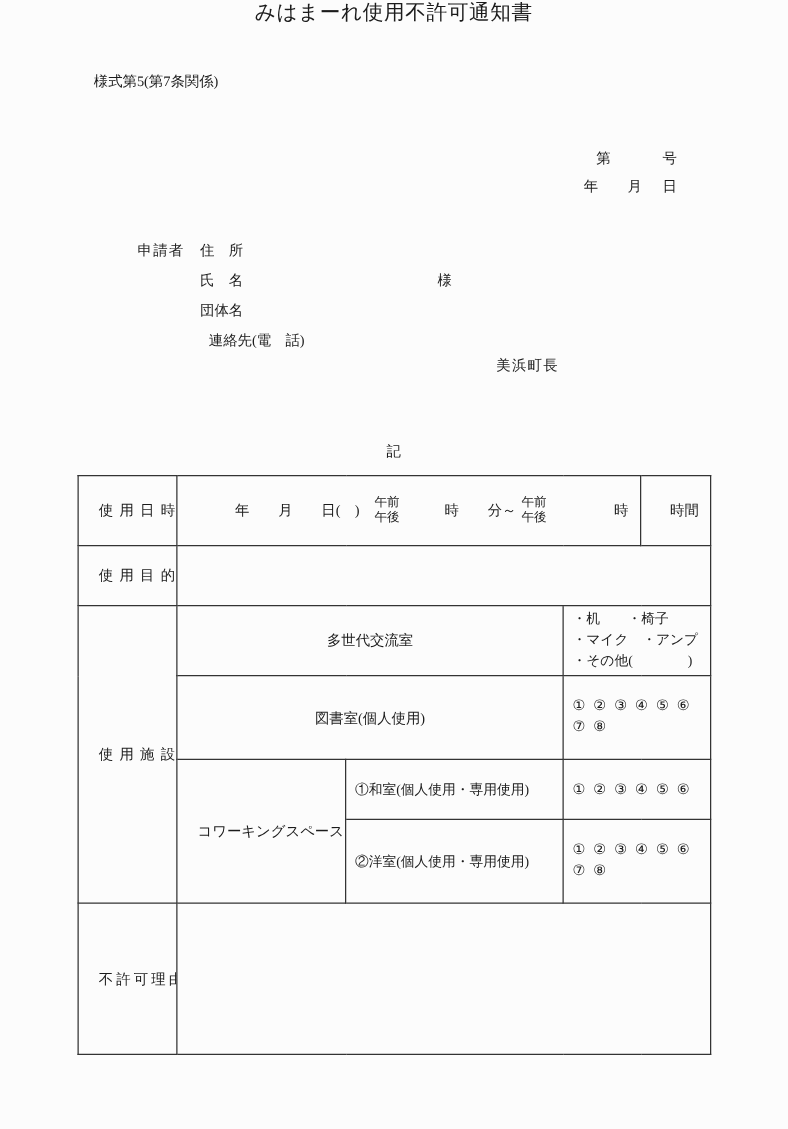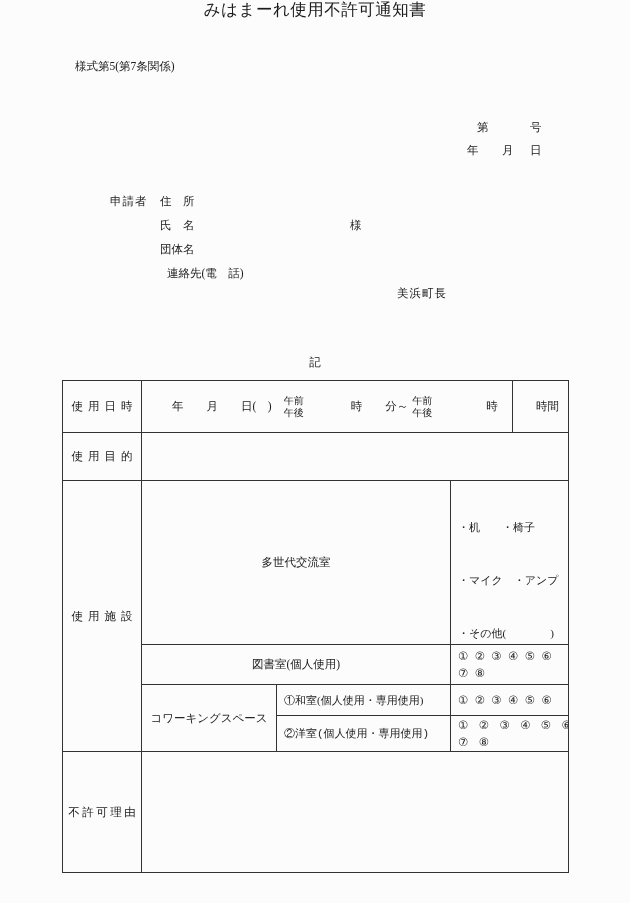--- a/index.html
+++ b/index.html
@@ -42,57 +42,57 @@
 
   table.main-table {
     position: absolute;
     left: 62px; top: 380px;
     width: 506px;
     border-collapse: collapse;
     table-layout: fixed;
   }
   .main-table td {
     border: 1px solid #333;
-    padding: 0;
+    padding: 16px;
     font-size: 11.5px;
     vertical-align: middle;
     overflow: hidden;
   }
   td.label { text-align: center; }
   td.label .lbl4 { letter-spacing: 5px; margin-right: -5px; white-space: pre; }
   td.label .lbl5 { letter-spacing: 2.5px; margin-right: -2.5px; white-space: pre; }
   .r1 { height: 52px; }
   .r2 { height: 48px; }
   .r3 { height: 56px; }
   .r4 { height: 40px; }
   .r5 { height: 31px; }
-  .r6 { height: 36px; font-family: Liberation Mono, monospace; }
+  .r6 { height: 36px; }
   .r7 { height: 121px; }
   .dt-flex {
     display: flex;
     align-items: center;
     padding-left: 30px;
     white-space: pre;
   }
   .stack {
     display: inline-flex;
     flex-direction: column;
     font-size: 10px;
     line-height: 11.5px;
     text-align: center;
     white-space: pre;
   }
   .ml12 { margin-left: 12px; }
-  .ml36 { margin-left: 47px; }
+  .ml36 { margin-left: 36px; }
   .ml4  { margin-left: 4px; }
   .ml34 { margin-left: 54px; }
   td.duration { text-align: right; padding-right: 9px; white-space: pre; font-family: Liberation Serif, serif; }
   td.room-name { text-align: center; white-space: pre; }
   td.equip { font-size: 11px; padding: 2px 0 2px 7px; }
-  .equip div { line-height: 17px; white-space: pre; margin-top: 36px; }
+  .equip div { line-height: 17px; white-space: pre; }
   td.nums { font-size: 11.5px; padding-left: 7px; word-spacing: 3.5px; }
   .nums div { line-height: 17px; white-space: pre; }
   td.nums.single { line-height: 14px; white-space: pre; }
   td.sub-room { font-size: 11px; padding-left: 7px; white-space: pre; }
   td.fill-cell { background: transparent; }
 </style>
 </head>
 <body>
 
 <div class="page">

